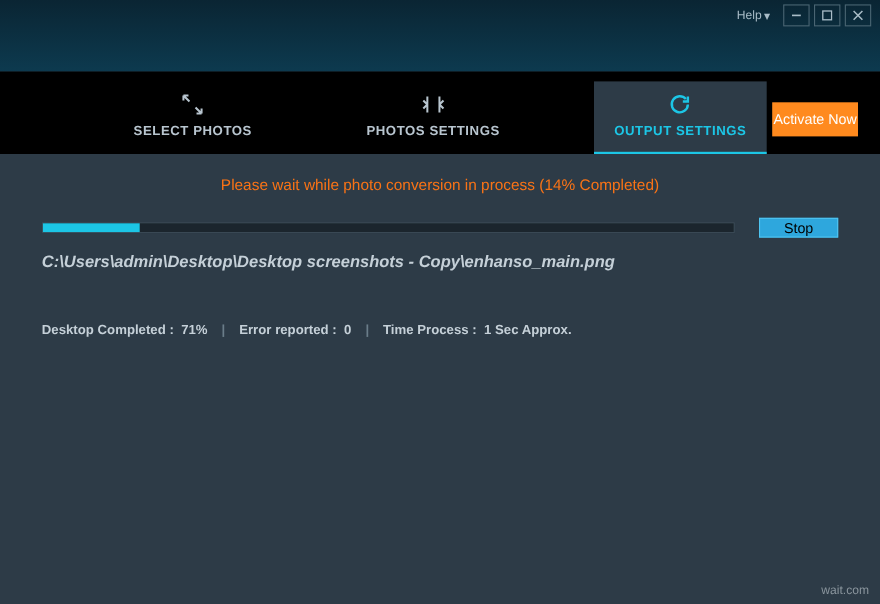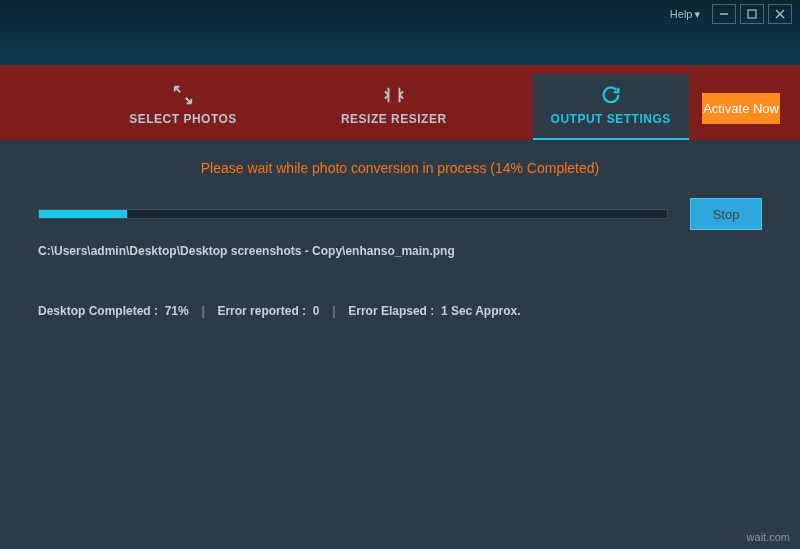--- a/index.html
+++ b/index.html
@@ -71,21 +71,21 @@
       letter-spacing: 2px;
       color: #e8f0f5;
     }
     .app-tagline {
       font-size: 10px;
       letter-spacing: 1px;
       color: #8aa4b5;
     }
     .tabs-row {
       height: 75px;
-      background: #7f1d1d;
+      background: #000000;
       display: flex;
       align-items: flex-end;
       justify-content: center;
       position: relative;
     }
     .tabs {
       display: flex;
       gap: 68px;
       padding-bottom: 0;
     }
@@ -141,32 +141,33 @@
       border: 1px solid #3d4d59;
       position: relative;
     }
     .progress-fill {
       height: 100%;
       width: 14%;
       background: #1cc6e6;
     }
     .stop-btn {
       width: 72px;
-      height: 32px;
+      height: 18px;
       background: #2ea7dd;
-      color: #404040;
+      color: #000000;
       border: 1px solid #4fc4f0;
       font-size: 13px;
       cursor: pointer;
     }
     .filepath {
-      font-size: 12px;
+      font-size: 15px;
       color: #c5d0d8;
       margin-top: 14px;
       font-weight: 600;
+      font-style: italic;
     }
     .stats {
       margin-top: 46px;
       font-size: 12px;
       color: #c5d0d8;
       font-weight: 600;
     }
     .stats .sep {
       color: #6a7d89;
       margin: 0 6px;
@@ -216,21 +217,21 @@
           </svg>
       </span>
       <span>SELECT PHOTOS</span>
     </div>
     <div class="tab">
       <span class="tab-icon">
         <svg viewBox="0 0 24 24" fill="none" stroke="#b8c5cf" stroke-width="2">
             <path d="M6 4 V20 M18 4 V20 M6 12 L2 8 M6 12 L2 16 M18 12 L22 8 M18 12 L22 16"></path>
           </svg>
       </span>
-      <span>RESIZE RESIZER</span>
+      <span>PHOTOS SETTINGS</span>
     </div>
     <div class="tab active">
       <span class="tab-icon">
         <svg viewBox="0 0 24 24" fill="none" stroke="#1cc6e6" stroke-width="2.4">
             <path d="M20 12 A8 8 0 1 1 18 6.5"></path>
             <path d="M20 4 V9 H15" fill="none"></path>
           </svg>
       </span>
       <span>OUTPUT SETTINGS</span>
     </div>
@@ -250,18 +251,18 @@
 
   <div class="filepath">C:\Users\admin\Desktop\Desktop screenshots - Copy\enhanso_main.png</div>
 
   <div class="stats">
     <span>Desktop Completed :</span>
     &nbsp;<span>71%</span>
     <span class="sep">&nbsp;|&nbsp;</span>
     <span>Error reported :</span>
     &nbsp;<span>0</span>
     <span class="sep">&nbsp;|&nbsp;</span>
-    <span>Error Elapsed :</span>
+    <span>Time Process :</span>
     &nbsp;<span>1 Sec  Approx.</span>
   </div>
 </div>
 
 <div class="watermark">wait.com</div>
 
 </body></html>

